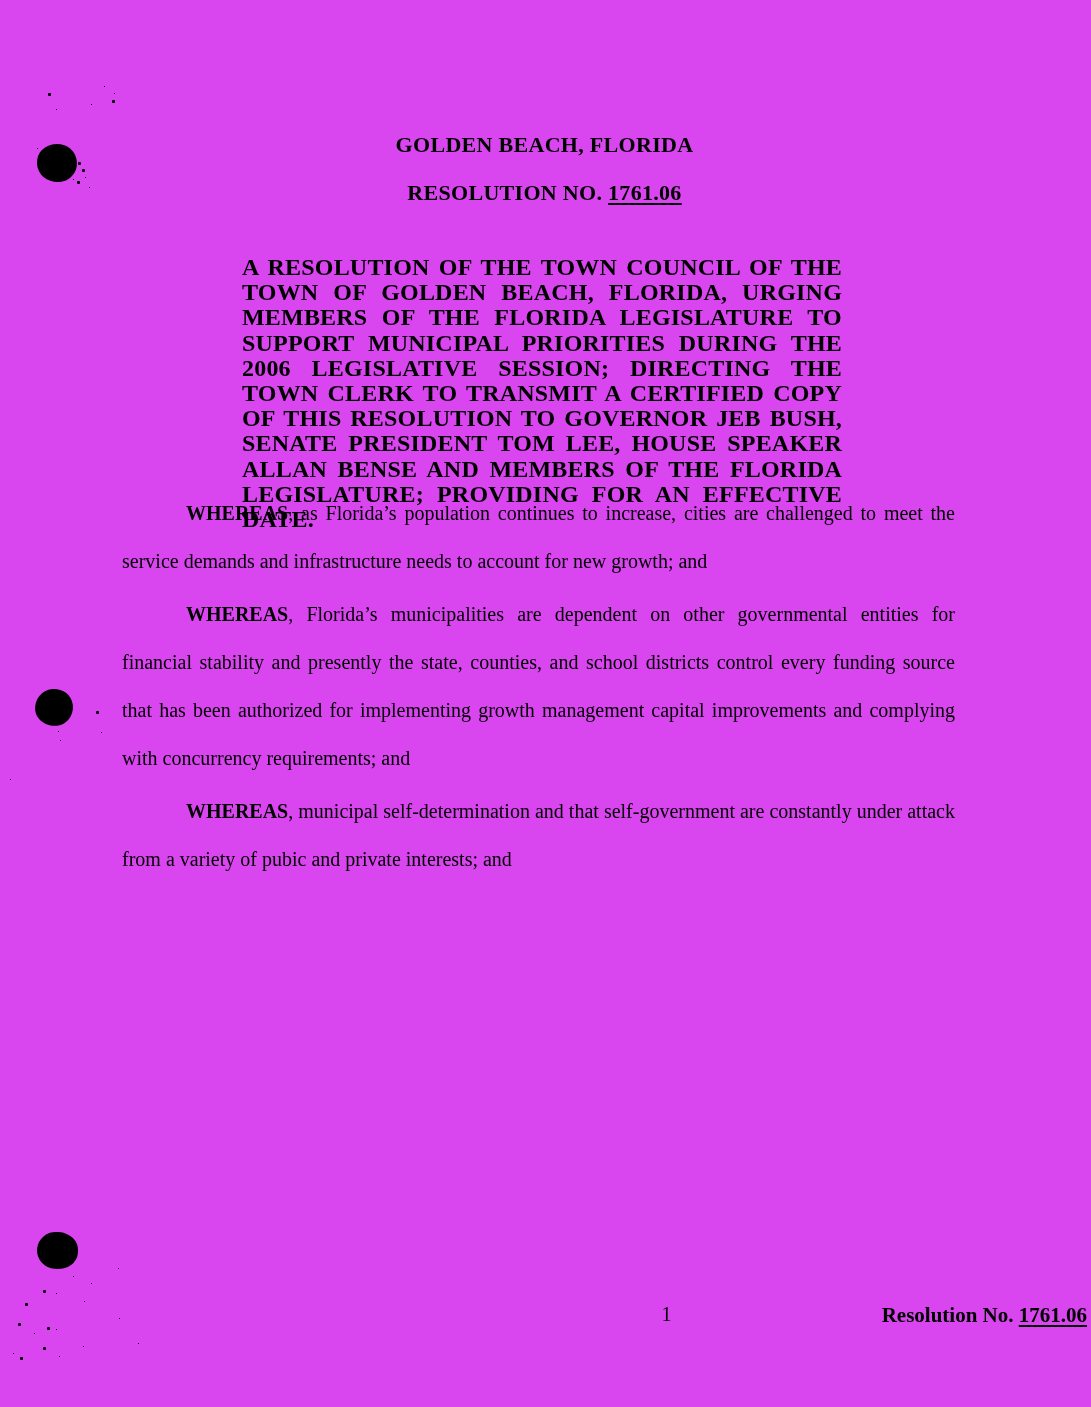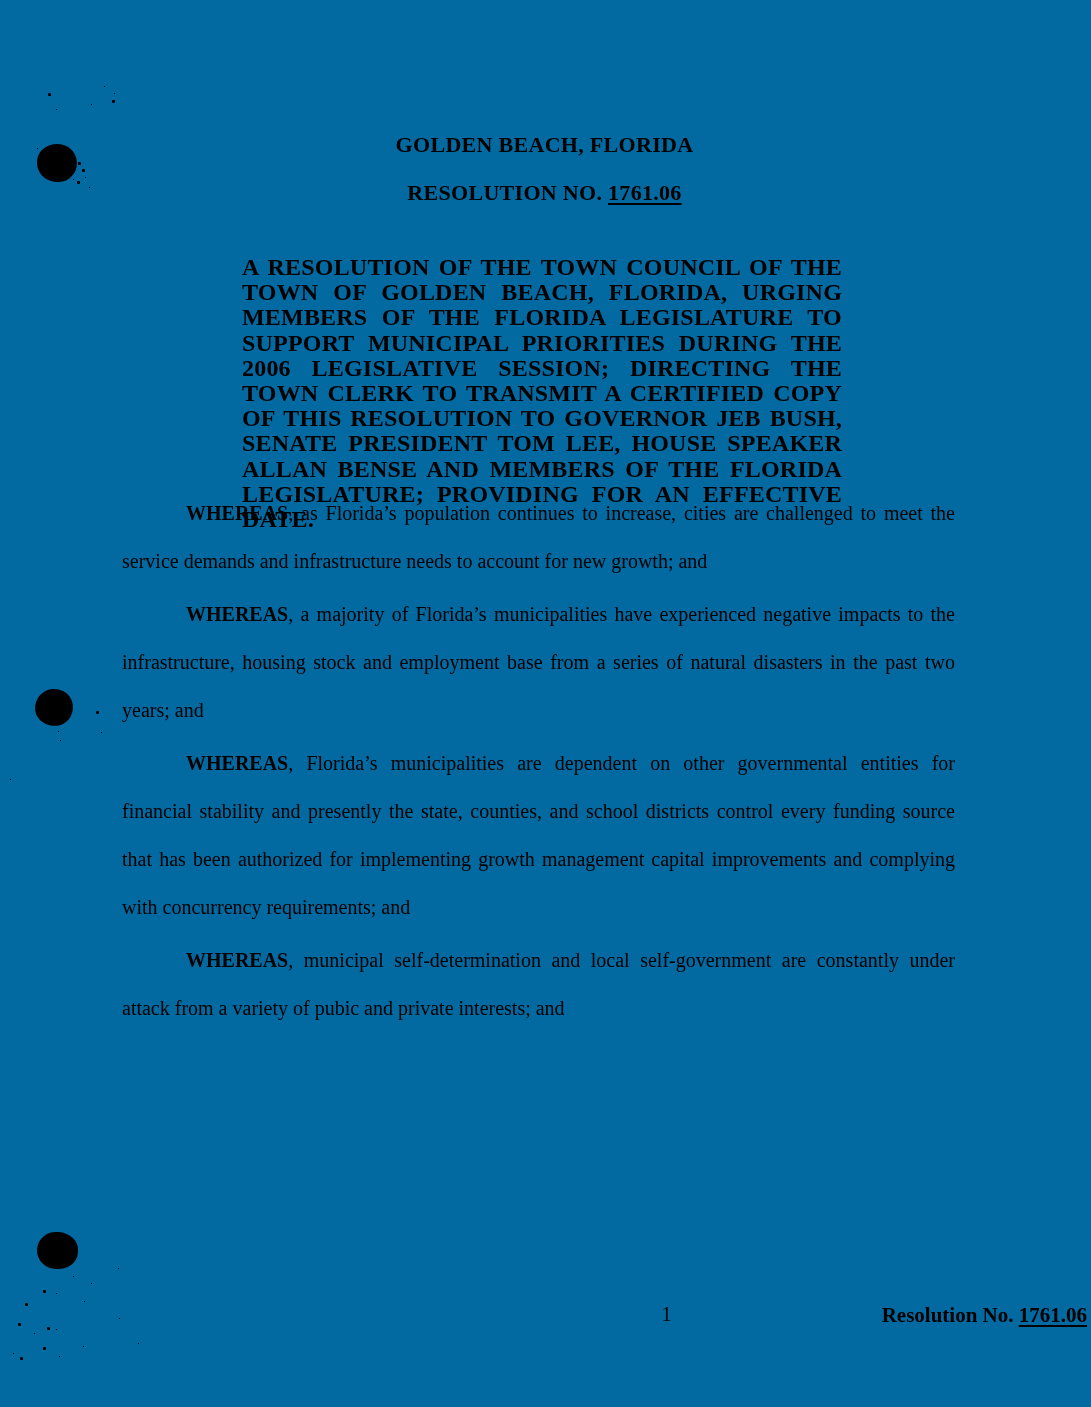--- a/index.html
+++ b/index.html
@@ -1,21 +1,21 @@
 <!DOCTYPE html>
 <html><head>
 <meta charset="utf-8">
 <style>
   html, body { margin: 0; padding: 0; background: #e8e8e8; }
   .page {
     position: relative;
     width: 1091px;
     height: 1407px;
     margin: 0 auto;
-    background: #0369a1;
+    background: #d946ef;
     color: #000;
     font-family: "Liberation Serif", "DejaVu Serif", serif;
     overflow: hidden;
   }
   .content { position: absolute; left: 122px; top: 0; width: 845px; height: 100%; }
 
   .doc-title {
     position: absolute; top: 133px; left: 0; width: 100%;
     text-align: center; font-weight: bold; font-size: 22px; line-height: 24px;
     letter-spacing: 0.3px;
@@ -88,23 +88,22 @@
   <div class="content">
 
     <div class="doc-title">GOLDEN BEACH, FLORIDA</div>
 
     <div class="res-heading"><span>RESOLUTION NO. </span><span class="underlined">1761.06</span></div>
 
     <p class="summary">A RESOLUTION OF THE TOWN COUNCIL OF THE TOWN OF GOLDEN BEACH, FLORIDA, URGING MEMBERS OF THE FLORIDA LEGISLATURE TO SUPPORT MUNICIPAL PRIORITIES DURING THE 2006 LEGISLATIVE SESSION; DIRECTING THE TOWN CLERK TO TRANSMIT A CERTIFIED COPY OF THIS RESOLUTION TO GOVERNOR JEB BUSH, SENATE PRESIDENT TOM LEE, HOUSE SPEAKER ALLAN BENSE AND MEMBERS OF THE FLORIDA LEGISLATURE; PROVIDING FOR AN EFFECTIVE DATE.</p>
 
     <div class="clauses">
       <p class="clause"><span class="lead">WHEREAS</span><span>, as Florida’s population continues to increase, cities are challenged to meet the service demands and infrastructure needs to account for new growth; and</span></p>
-      <p class="clause"><span class="lead">WHEREAS</span><span>, a majority of Florida’s municipalities have experienced negative impacts to the infrastructure, housing stock and employment base from a series of natural disasters in the past two years; and</span></p>
       <p class="clause"><span class="lead">WHEREAS</span><span>, Florida’s municipalities are dependent on other governmental entities for financial stability and presently the state, counties, and school districts control every funding source that has been authorized for implementing growth management capital improvements and complying with concurrency requirements; and</span></p>
-      <p class="clause"><span class="lead">WHEREAS</span><span>, municipal self-determination and local self-government are constantly under attack from a variety of pubic and private interests; and</span></p>
+      <p class="clause"><span class="lead">WHEREAS</span><span>, municipal self-determination and that self-government are constantly under attack from a variety of pubic and private interests; and</span></p>
     </div>
 
     <div class="footer">
       <span class="page-num">1</span>
       <span class="footer-res"><span>Resolution No. </span><span class="underlined">1761.06</span></span>
     </div>
 
   </div>
 </div>
 

